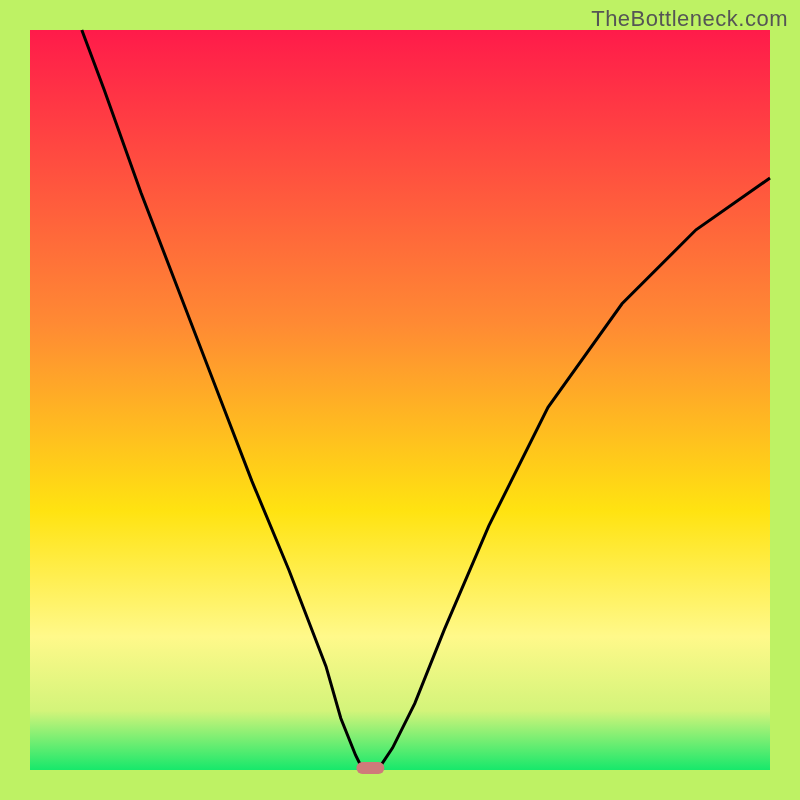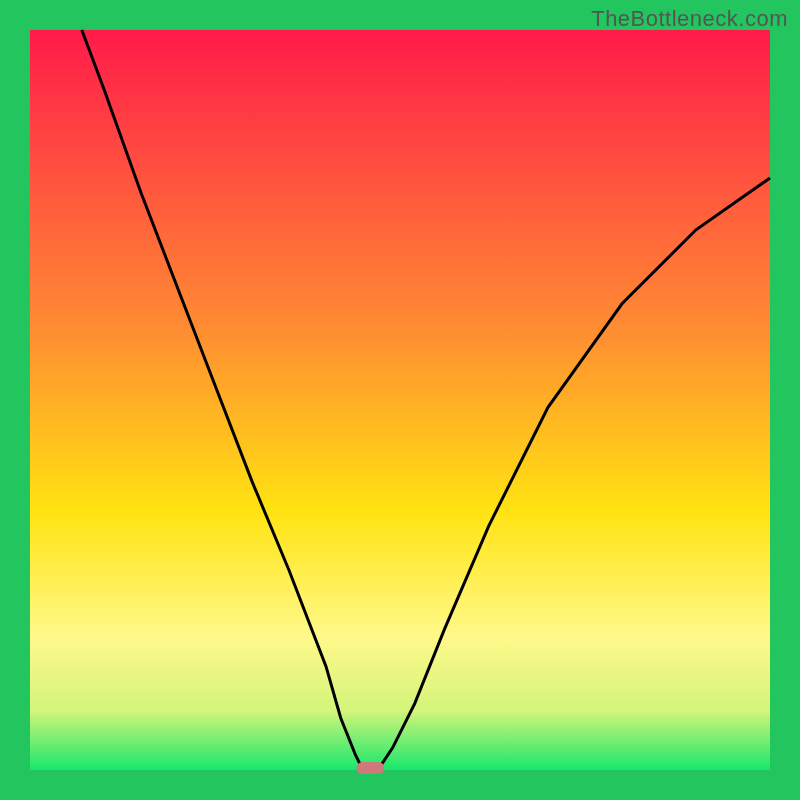--- a/index.html
+++ b/index.html
@@ -8,21 +8,21 @@
     width: 800px;
     height: 800px;
     background: #000;
     font-family: Arial, Helvetica, sans-serif;
     overflow: hidden;
   }
   .frame {
     position: relative;
     width: 800px;
     height: 800px;
-    background: #22c55e;
+    background: #bef264;
   }
   .watermark {
     position: absolute;
     top: 6px;
     right: 12px;
     color: #555;
     font-size: 22px;
     font-weight: 500;
     letter-spacing: 0.5px;
     z-index: 10;

